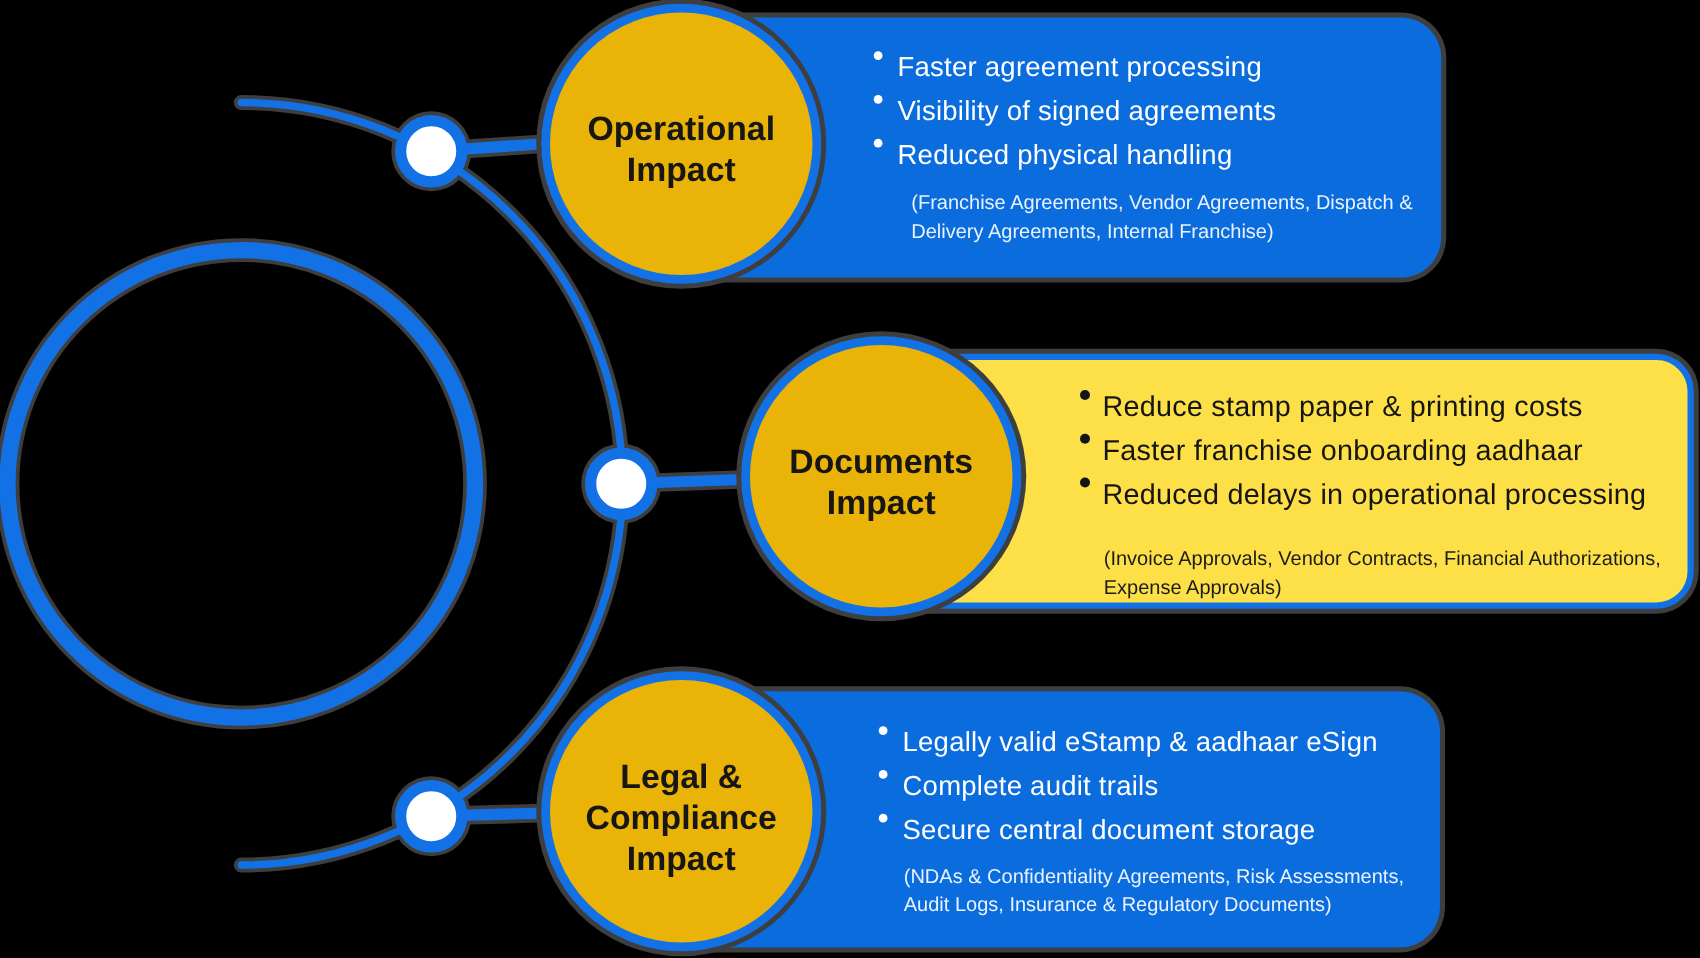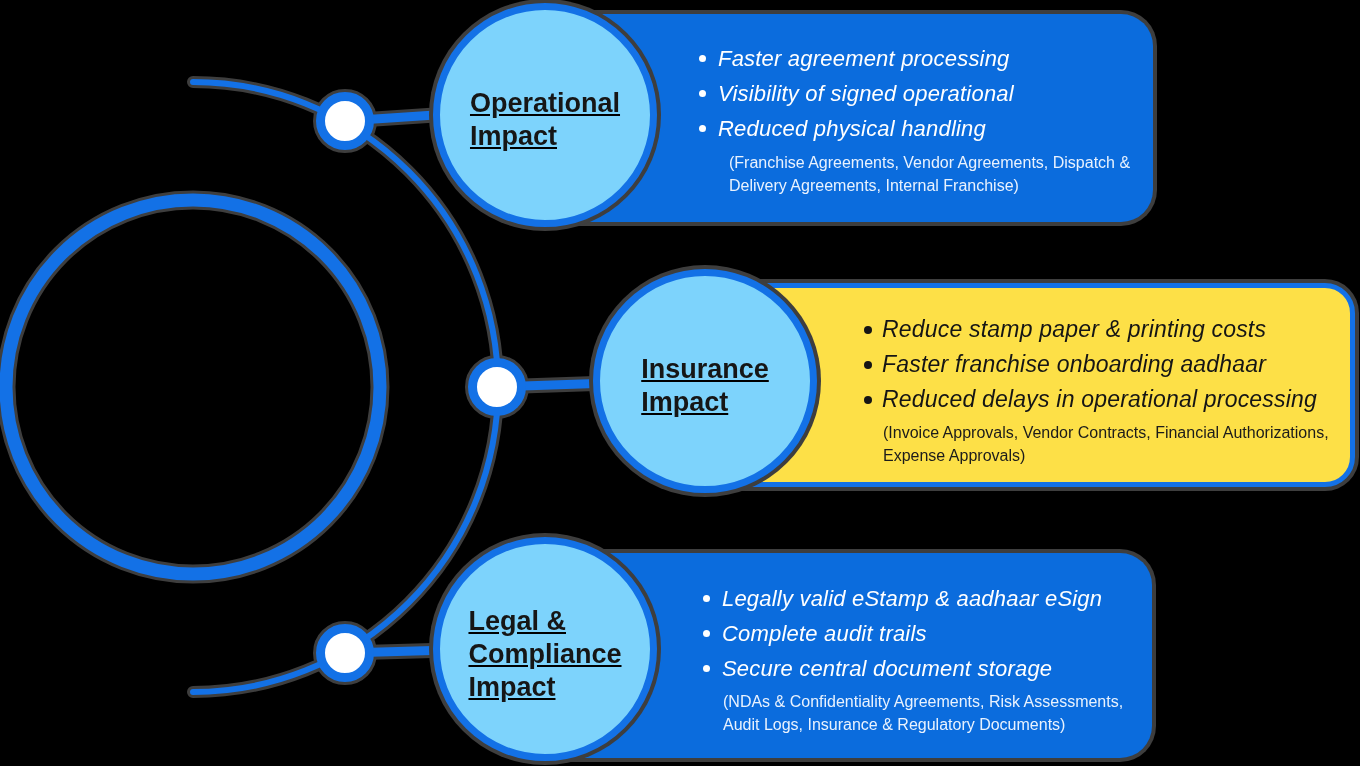--- a/index.html
+++ b/index.html
@@ -20,35 +20,35 @@
   
   .links{position:absolute;left:0;top:0;z-index:0;}
 
   
   .card{position:absolute;border-radius:32px;z-index:1;
         box-shadow:0 0 0 4px var(--halo);}
   .card-blue{background:var(--card-blue);}
   .card-white{background:#fde047;border:5px solid var(--stroke-blue);border-radius:30px;}
 
   .rows{position:absolute;}
-  .row{display:flex;align-items:center;height:35px;font-style:italic;}
+  .row{display:flex;height:35px;}
   .dot{width:7px;height:7px;border-radius:50%;background:#ffffff;margin-right:12px;flex:none;}
   .card-white .dot{background:#151515;width:8px;height:8px;margin-right:10px;}
   .btxt{font-size:22px;letter-spacing:.2px;color:var(--text-on-blue);white-space:nowrap;}
   .card-white .btxt{font-size:23px;color:var(--text-dark);}
 
   .note{position:absolute;font-size:16px;line-height:23px;color:var(--note-on-blue);}
-  .card-white .note{color:#1b1b1b;}
+  .card-white .note{color:#1b1b1b;margin-top:15px;}
   .note div{white-space:nowrap;}
 
   
   .impact-circle{position:absolute;width:224px;height:224px;border-radius:50%;
-        background:#7dd3fc;border:7px solid var(--stroke-blue);z-index:2;
+        background:#eab308;border:7px solid var(--stroke-blue);z-index:2;
         box-shadow:0 0 0 4px var(--halo);
-        display:flex;align-items:center;justify-content:center;text-align:left;text-decoration:underline;}
+        display:flex;align-items:center;justify-content:center;text-align:center;}
   .impact-title{font-weight:700;font-size:27px;line-height:33px;color:#161616;padding-top:10px;}
   .impact-title div{white-space:nowrap;}
 </style>
 </head>
 <body>
 
 <div class="stage">
 
   <svg class="links" width="1360" height="766" viewBox="0 0 1360 766">
 
@@ -76,21 +76,21 @@
   </svg>
 
   <div class="card card-blue" style="left:500px;top:14px;width:653px;height:208px;">
     <div class="rows" style="left:199px;top:27px;">
       <div class="row">
         <span class="dot"></span>
         <span class="btxt">Faster agreement processing</span>
       </div>
       <div class="row">
         <span class="dot"></span>
-        <span class="btxt">Visibility of signed operational</span>
+        <span class="btxt">Visibility of signed agreements</span>
       </div>
       <div class="row">
         <span class="dot"></span>
         <span class="btxt">Reduced physical handling</span>
       </div>
     </div>
     <div class="note" style="left:217px;top:137px;margin-left:12px;">
       <div>(Franchise Agreements, Vendor Agreements, Dispatch &amp;</div>
       <div>Delivery Agreements, Internal Franchise)</div>
     </div>
@@ -117,21 +117,21 @@
         <span class="btxt">Reduced delays in operational processing</span>
       </div>
     </div>
     <div class="note" style="left:230px;top:133px;">
       <div>(Invoice Approvals, Vendor Contracts, Financial Authorizations,</div>
       <div>Expense Approvals)</div>
     </div>
   </div>
   <div class="impact-circle" style="left:593px;top:269px;">
     <div class="impact-title">
-      <div>Insurance</div>
+      <div>Documents</div>
       <div>Impact</div>
     </div>
   </div>
 
   <div class="card card-blue" style="left:520px;top:553px;width:632px;height:205px;">
     <div class="rows" style="left:183px;top:28px;">
       <div class="row">
         <span class="dot"></span>
         <span class="btxt">Legally valid eStamp &amp; aadhaar eSign</span>
       </div>

